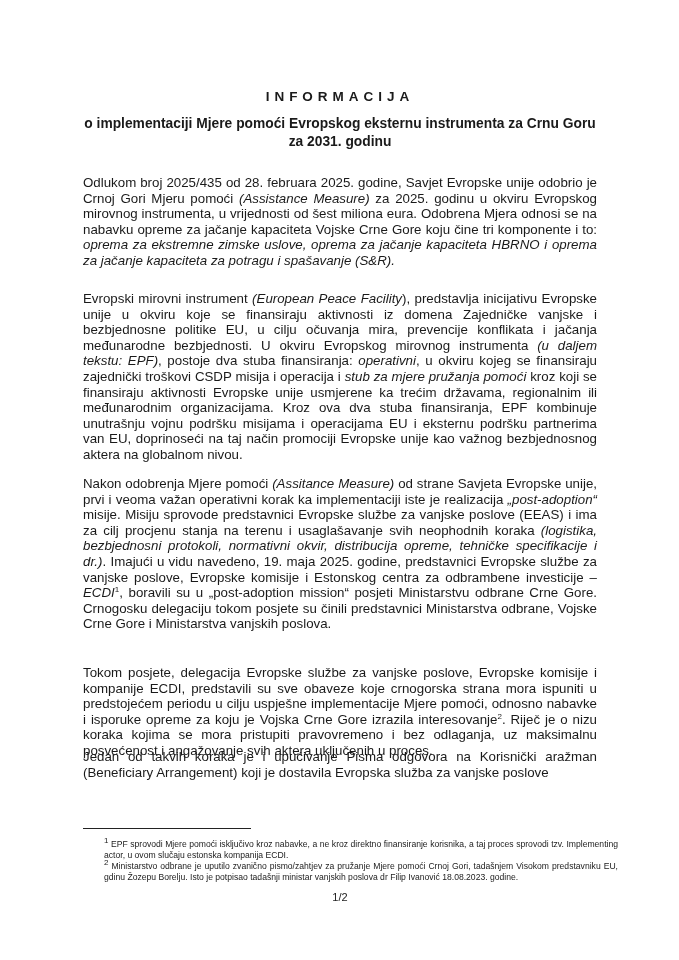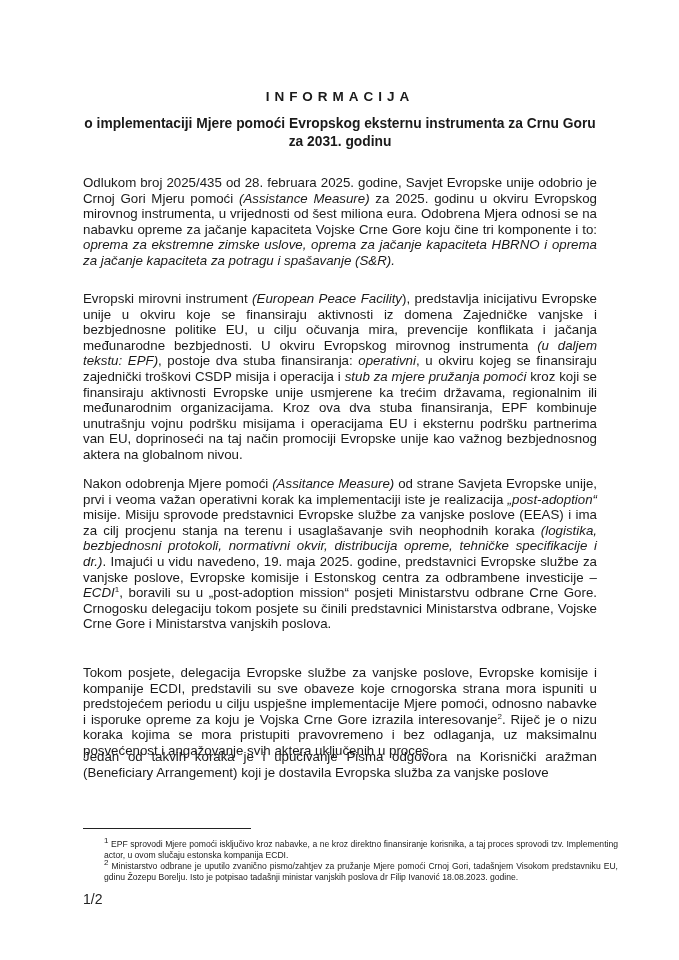--- a/index.html
+++ b/index.html
@@ -10,22 +10,22 @@
            font-weight: bold; font-size: 13.5px; letter-spacing: 5px; }
   .subtitle { position: absolute; left: -10px; width: 534px; top: 115px; text-align: center;
               font-weight: bold; font-size: 13.8px; line-height: 18px; }
   .para { position: absolute; left: 0; width: 514px; font-size: 13.3px; line-height: 15.6px;
           text-align: justify; margin: 0; }
   .para i { font-style: italic; }
   sup { font-size: 8px; line-height: 0; }
   .rule { position: absolute; left: 0; top: 828px; width: 168px; border-top: 1px solid #222; }
   .fn { position: absolute; left: 16px; width: 514px; font-size: 8.6px; line-height: 10.6px;
         text-align: justify; color: #222; margin: 5px; }
-  .pagenum { position: absolute; left: 0; width: 514px; top: 891px; 
-             font-size: 14px; color: #222; }
+  .pagenum { position: absolute; left: 0; width: 514px; top: 891px; text-align: center;
+             font-size: 11px; color: #222; }
 </style>
 </head>
 <body>
 
 <div class="page">
 
   <div class="title">INFORMACIJA</div>
 
   <div class="subtitle">
     <div>o implementaciji Mjere pomoći Evropskog eksternu instrumenta za Crnu Goru</div>

